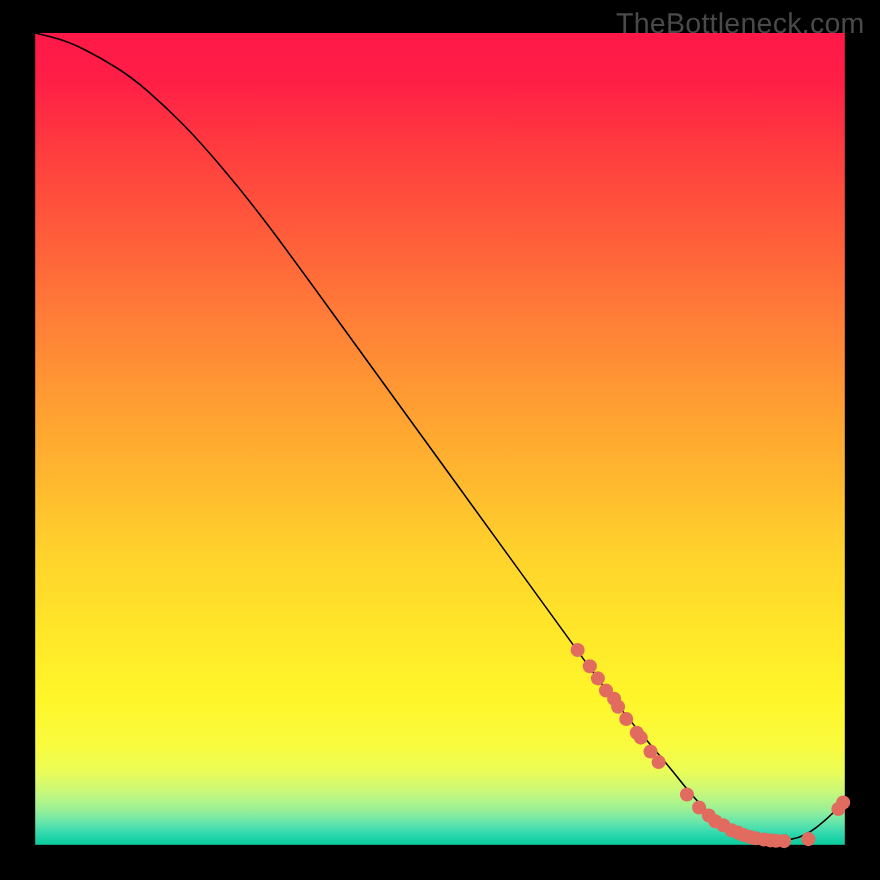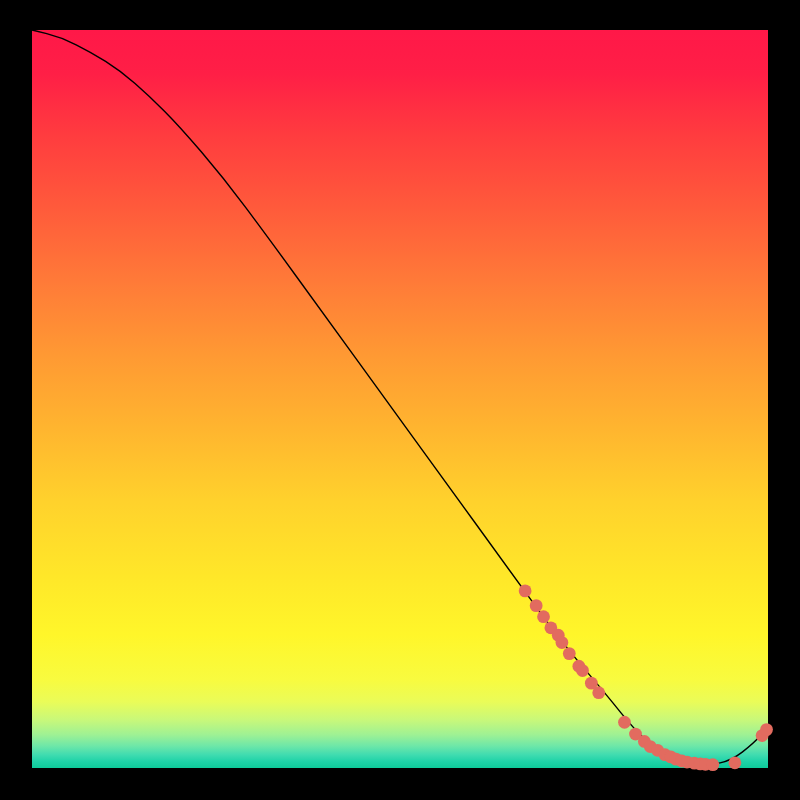--- a/index.html
+++ b/index.html
@@ -71,20 +71,21 @@
   }
   .marker {
     fill: #e26b5f;
     stroke: none;
   }
 </style>
 </head>
 <body>
 
 <div class="stage">
+  <div class="watermark">TheBottleneck.com</div>
 
   <div class="plot">
     <svg viewBox="0 0 736 738">
       <path id="curve-path" class="curve" d="M 0 0 Q 0 0 14.72 3.6899999999999977 Q 29.44 7.3799999999999955 44.160000000000004 14.759999999999991 Q 58.88 22.139999999999986 73.6 31.36500000000001 Q 88.32 40.59000000000003 103.03999999999999 53.504999999999995 Q 117.76 66.41999999999996 132.48000000000002 81.18 Q 147.20000000000002 95.94000000000005 169.28000000000003 121.77000000000004 Q 191.36 147.60000000000002 213.44 177.12 Q 235.52 206.64 264.96000000000004 247.23 Q 294.40000000000003 287.82 323.84000000000003 328.40999999999997 Q 353.28 369 382.72 409.59000000000003 Q 412.16 450.18 441.6 490.77 Q 471.04 531.36 500.48 571.95 Q 529.92 612.54 552 638.37 Q 574.08 664.2 588.8 682.6500000000001 Q 603.52 701.1 614.56 710.325 Q 625.6 719.55 632.96 724.347 Q 640.32 729.144 647.6800000000001 731.358 Q 655.04 733.572 666.0799999999999 734.31 Q 677.12 735.048 688.16 732.8340000000001 Q 699.1999999999999 730.62 710.24 722.133 Q 721.28 713.646 728.64 705.528 T 736 697.41"></path>
       <g id="markers-group">
           <circle cx="493.12" cy="560.88" r="6.4" class="marker"></circle>
           <circle cx="504.16" cy="575.64" r="6.4" class="marker"></circle>
           <circle cx="511.52" cy="586.71" r="6.4" class="marker"></circle>
           <circle cx="518.88" cy="597.78" r="6.4" class="marker"></circle>
           <circle cx="526.24" cy="605.16" r="6.4" class="marker"></circle>

